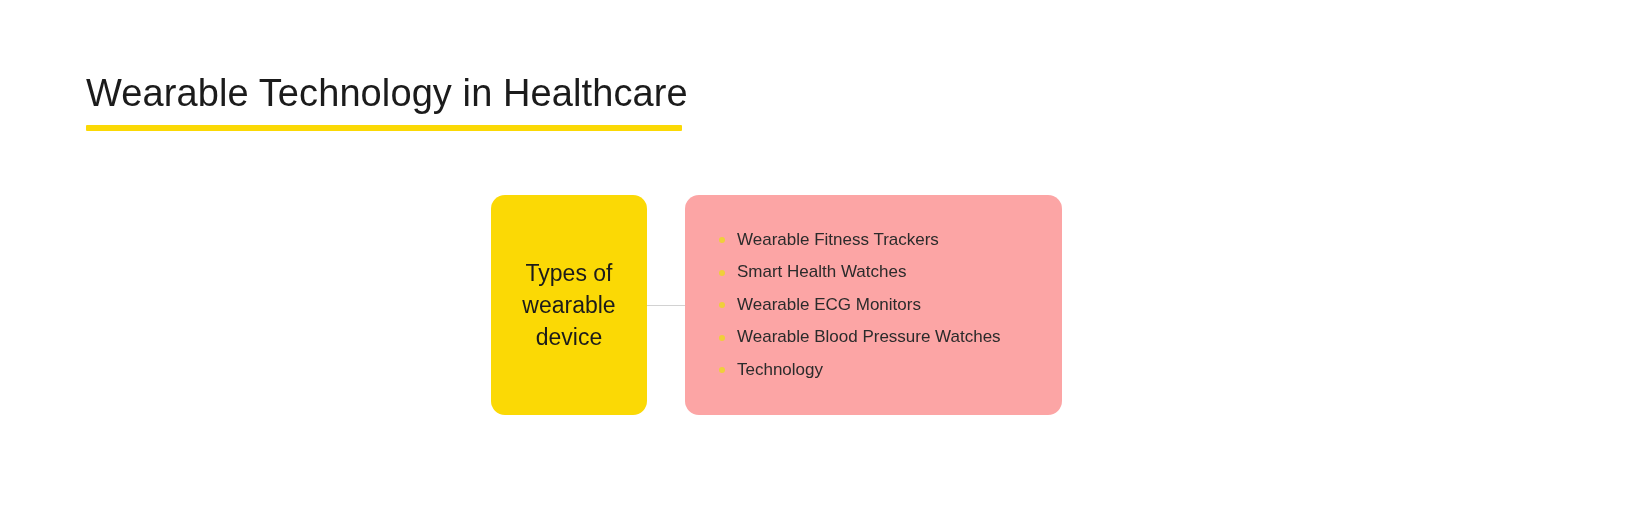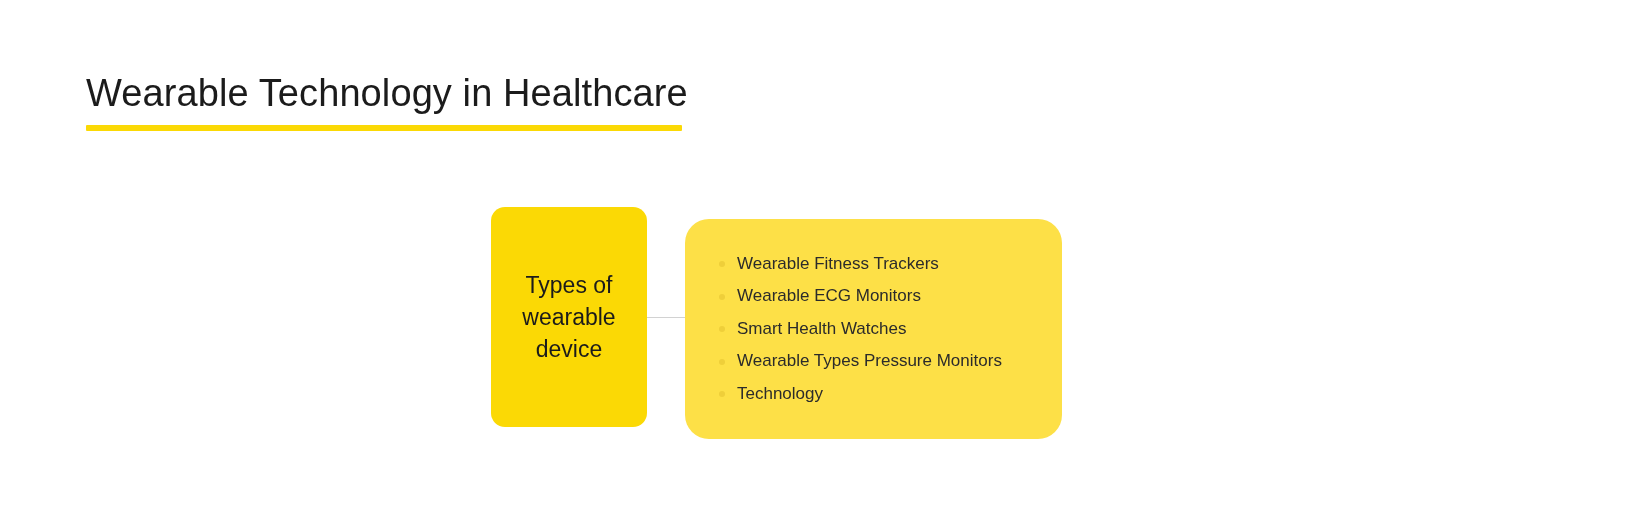--- a/index.html
+++ b/index.html
@@ -70,29 +70,28 @@
   .connector {
     width: 38px;
     height: 1px;
     background: #d2d2d2;
     flex: none;
   }
 
   .node-list {
     width: 377px;
     height: 220px;
-    background: #fde047;
-    border-radius: 24px;
+    background: #fca5a5;
+    border-radius: 14px;
     box-sizing: border-box;
     padding: 30px 26px 30px 34px;
     flex: none;
     display: flex;
     flex-direction: column;
     justify-content: center;
-    margin-top: 24px;
   }
   .list-items {
     list-style: none;
     margin: 0;
     padding: 0;
   }
   .list-item {
     position: relative;
     padding-left: 18px;
     font-size: 17px;
@@ -128,29 +127,29 @@
   <div class="connector"></div>
 
   <div class="node-list">
     <ul class="list-items">
       <li class="list-item">
         <span class="bullet"></span>
         <span>Wearable Fitness Trackers</span>
       </li>
       <li class="list-item">
         <span class="bullet"></span>
+        <span>Smart Health Watches</span>
+      </li>
+      <li class="list-item">
+        <span class="bullet"></span>
         <span>Wearable ECG Monitors</span>
       </li>
       <li class="list-item">
         <span class="bullet"></span>
-        <span>Smart Health Watches</span>
-      </li>
-      <li class="list-item">
-        <span class="bullet"></span>
-        <span>Wearable Types Pressure Monitors</span>
+        <span>Wearable Blood Pressure Watches</span>
       </li>
       <li class="list-item">
         <span class="bullet"></span>
         <span>Technology</span>
       </li>
     </ul>
   </div>
 
 </div>
 

